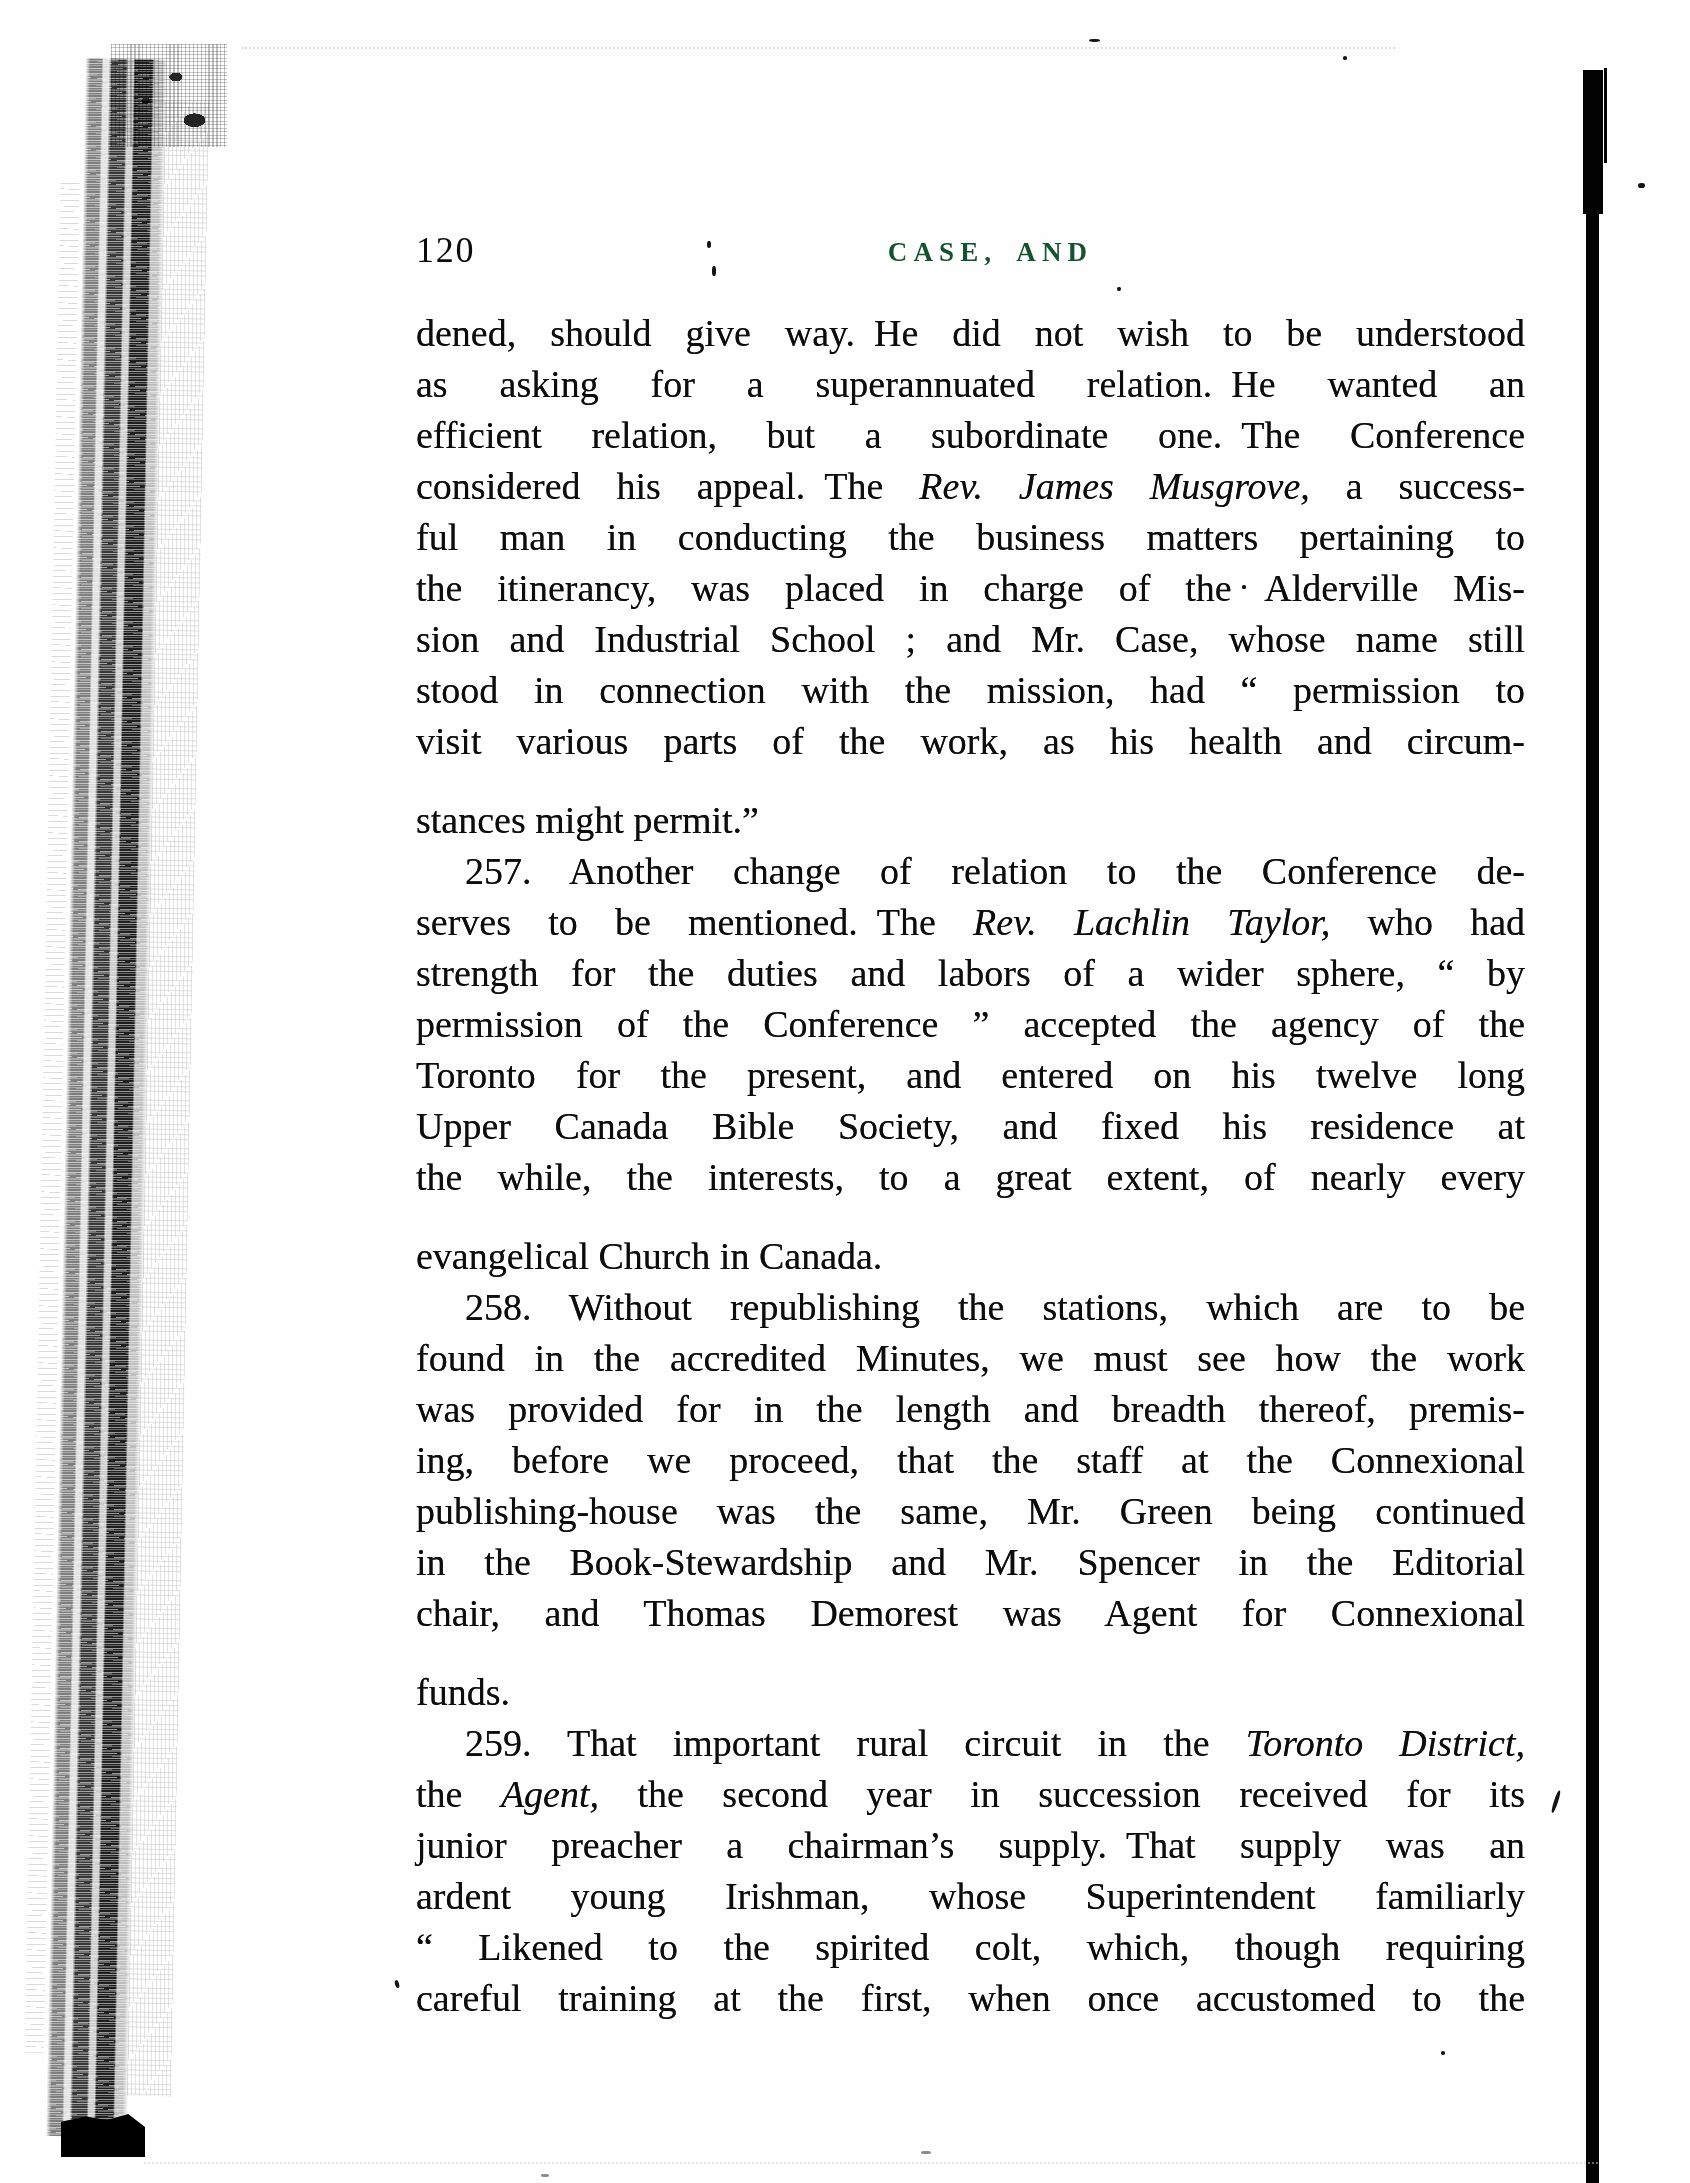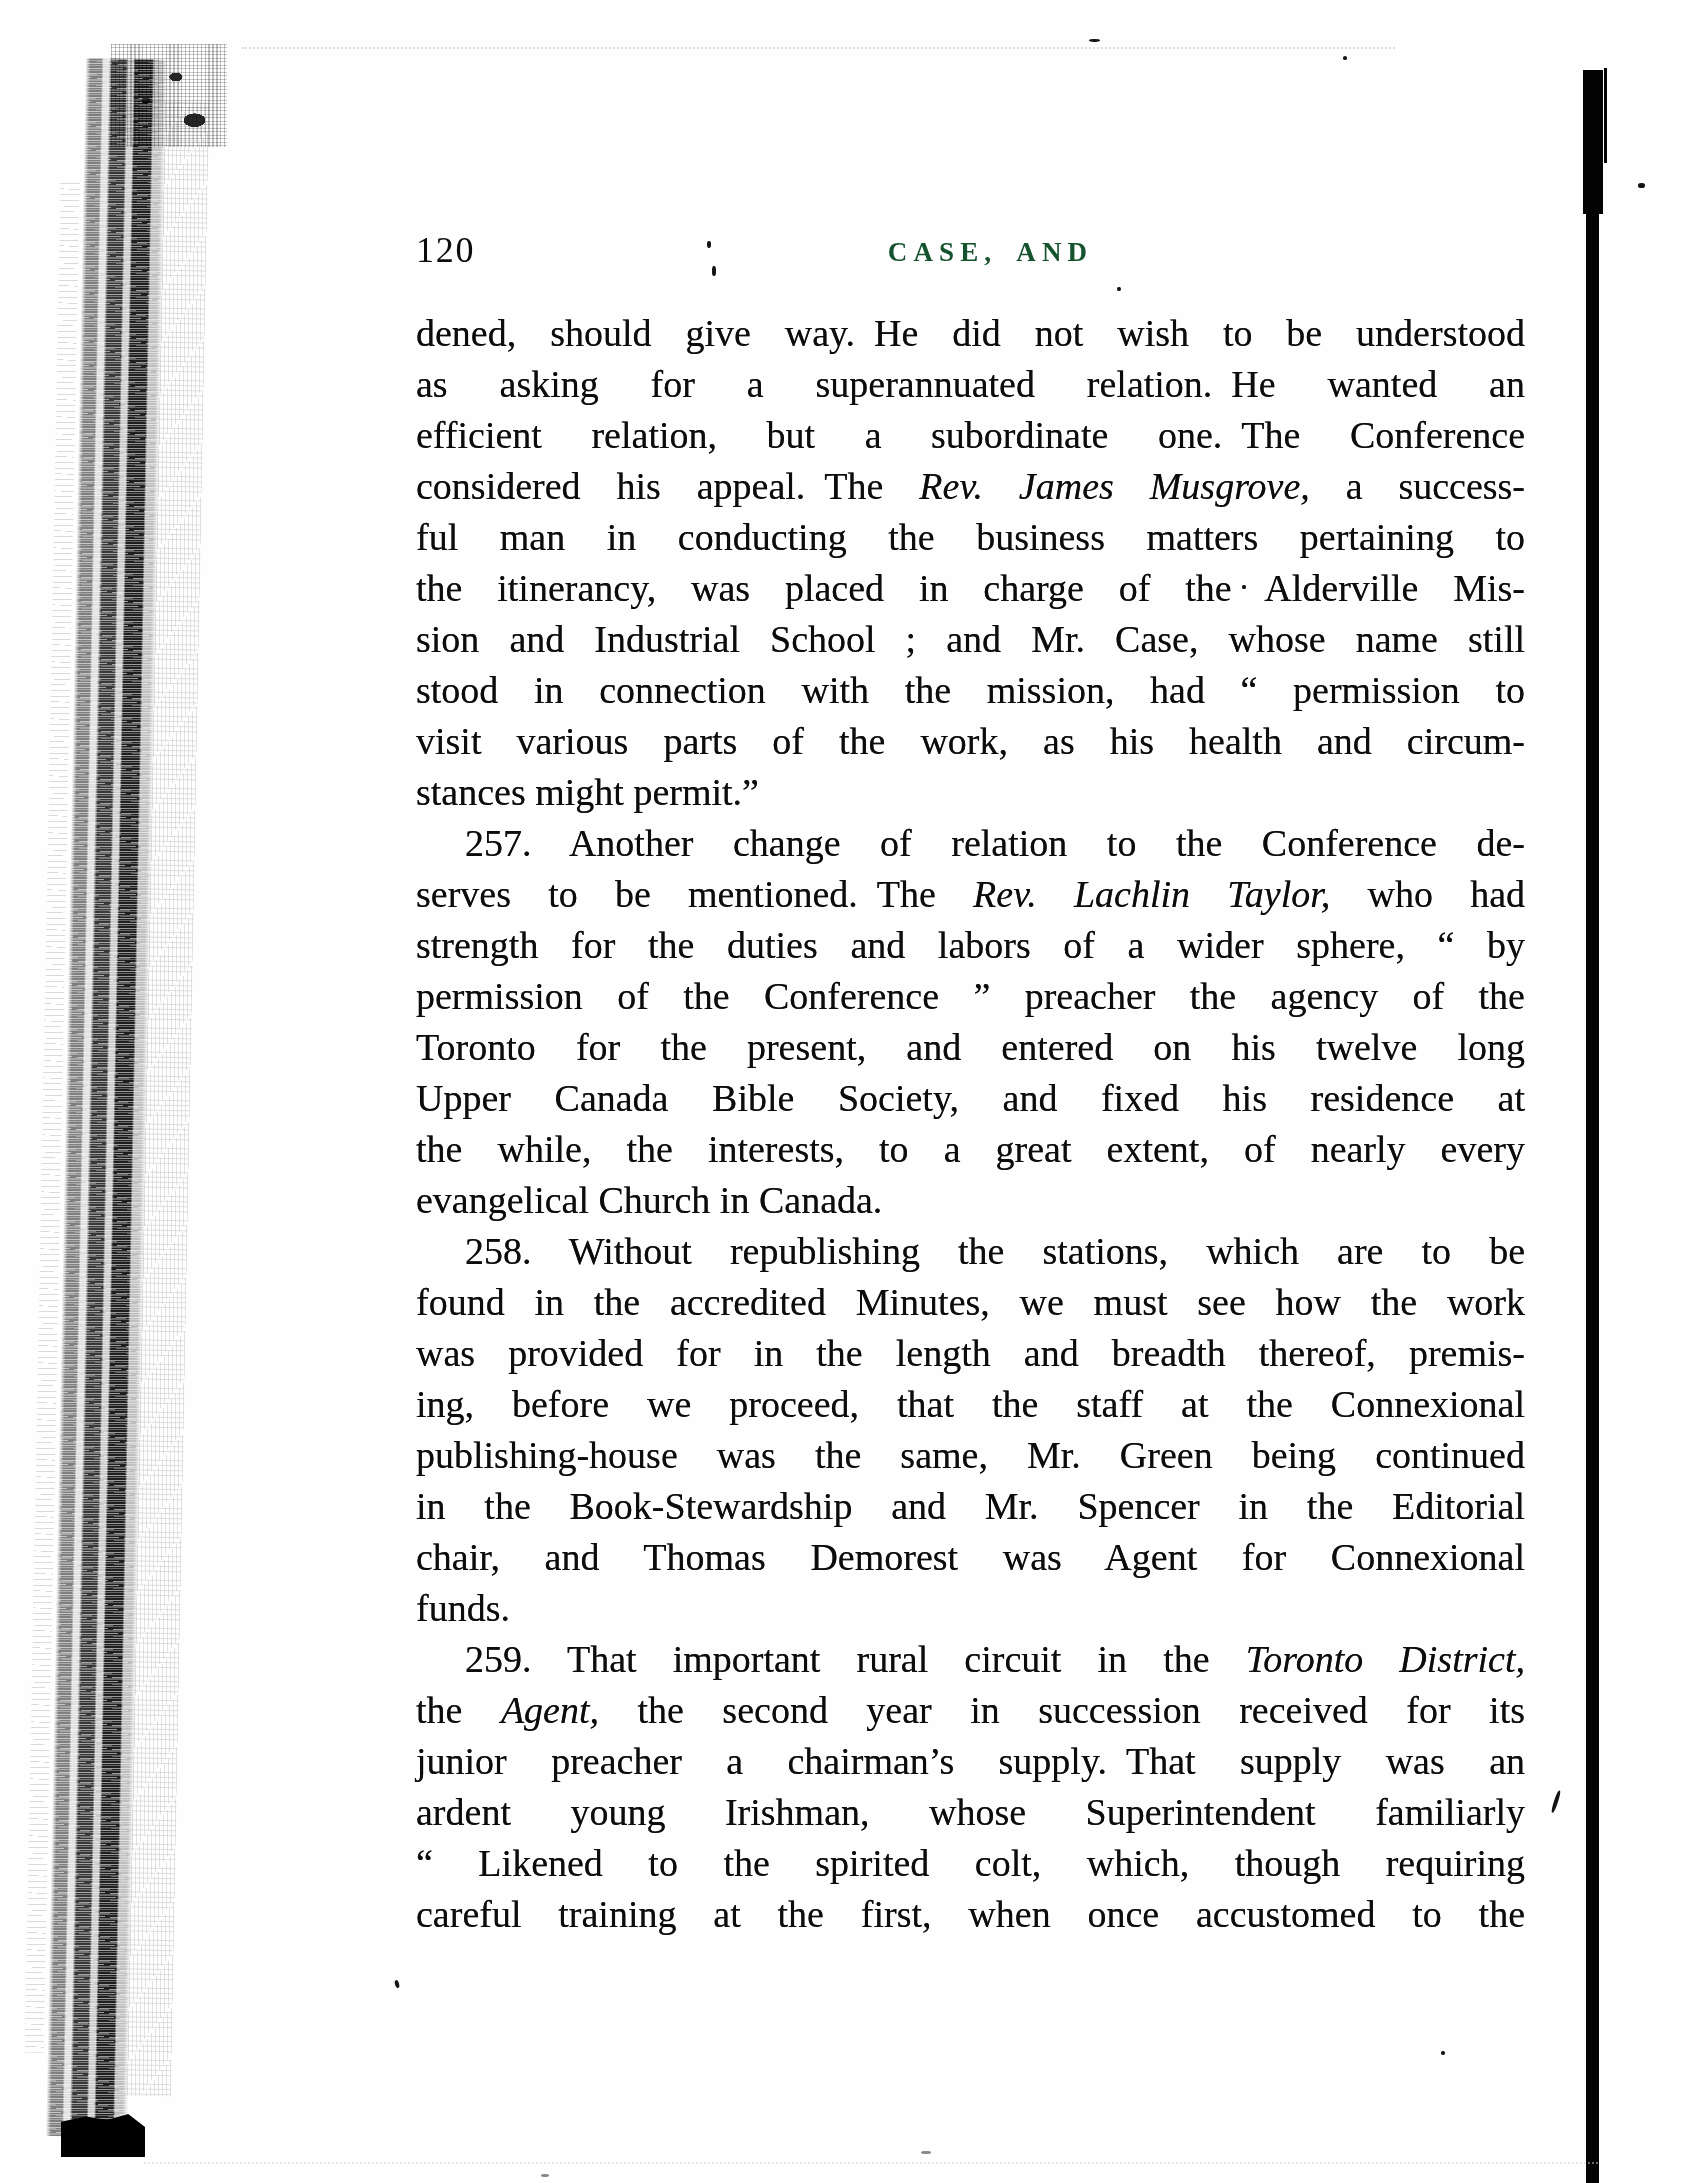--- a/index.html
+++ b/index.html
@@ -70,21 +70,21 @@
   .body-col{
     position:absolute;left:416px;top:308px;width:1109px;
     color:#0c0c0c;
   }
   .line{
     font-size:38px;line-height:51px;height:51px;
     text-align:justify;text-align-last:justify;
     text-justify:inter-word;
     text-shadow:0 0 0.4px rgba(0,0,0,.7);
   }
-  .line.endpar{text-align-last:left;}
+  .line.endpar{text-align-last:left;margin-top:28px;}
   .line.indent{text-indent:49px;}
   .line em{font-style:italic;}
 
   
   .speck{position:absolute;background:#141414;border-radius:45%;}
 </style>
 </head>
 <body>
 
 <div class="page">
@@ -106,21 +106,21 @@
       <div class="line"><span>considered his appeal. The </span><em>Rev. James Musgrove,</em><span> a success-</span></div>
       <div class="line"><span>ful man in conducting the business matters pertaining to</span></div>
       <div class="line"><span>the itinerancy, was placed in charge of the Alderville Mis-</span></div>
       <div class="line"><span>sion and Industrial School ; and Mr. Case, whose name still</span></div>
       <div class="line"><span>stood in connection with the mission, had “ permission to</span></div>
       <div class="line"><span>visit various parts of the work, as his health and circum-</span></div>
       <div class="line endpar"><span>stances might permit.”</span></div>
       <div class="line indent"><span>257. Another change of relation to the Conference de-</span></div>
       <div class="line"><span>serves to be mentioned. The </span><em>Rev. Lachlin Taylor,</em><span> who had</span></div>
       <div class="line"><span>strength for the duties and labors of a wider sphere, “ by</span></div>
-      <div class="line"><span>permission of the Conference ” preacher the agency of the</span></div>
+      <div class="line"><span>permission of the Conference ” accepted the agency of the</span></div>
       <div class="line"><span>Toronto for the present, and entered on his twelve long</span></div>
       <div class="line"><span>Upper Canada Bible Society, and fixed his residence at</span></div>
       <div class="line"><span>the while, the interests, to a great extent, of nearly every</span></div>
       <div class="line endpar"><span>evangelical Church in Canada.</span></div>
       <div class="line indent"><span>258. Without republishing the stations, which are to be</span></div>
       <div class="line"><span>found in the accredited Minutes, we must see how the work</span></div>
       <div class="line"><span>was provided for in the length and breadth thereof, premis-</span></div>
       <div class="line"><span>ing, before we proceed, that the staff at the Connexional</span></div>
       <div class="line"><span>publishing-house was the same, Mr. Green being continued</span></div>
       <div class="line"><span>in the Book-Stewardship and Mr. Spencer in the Editorial</span></div>

